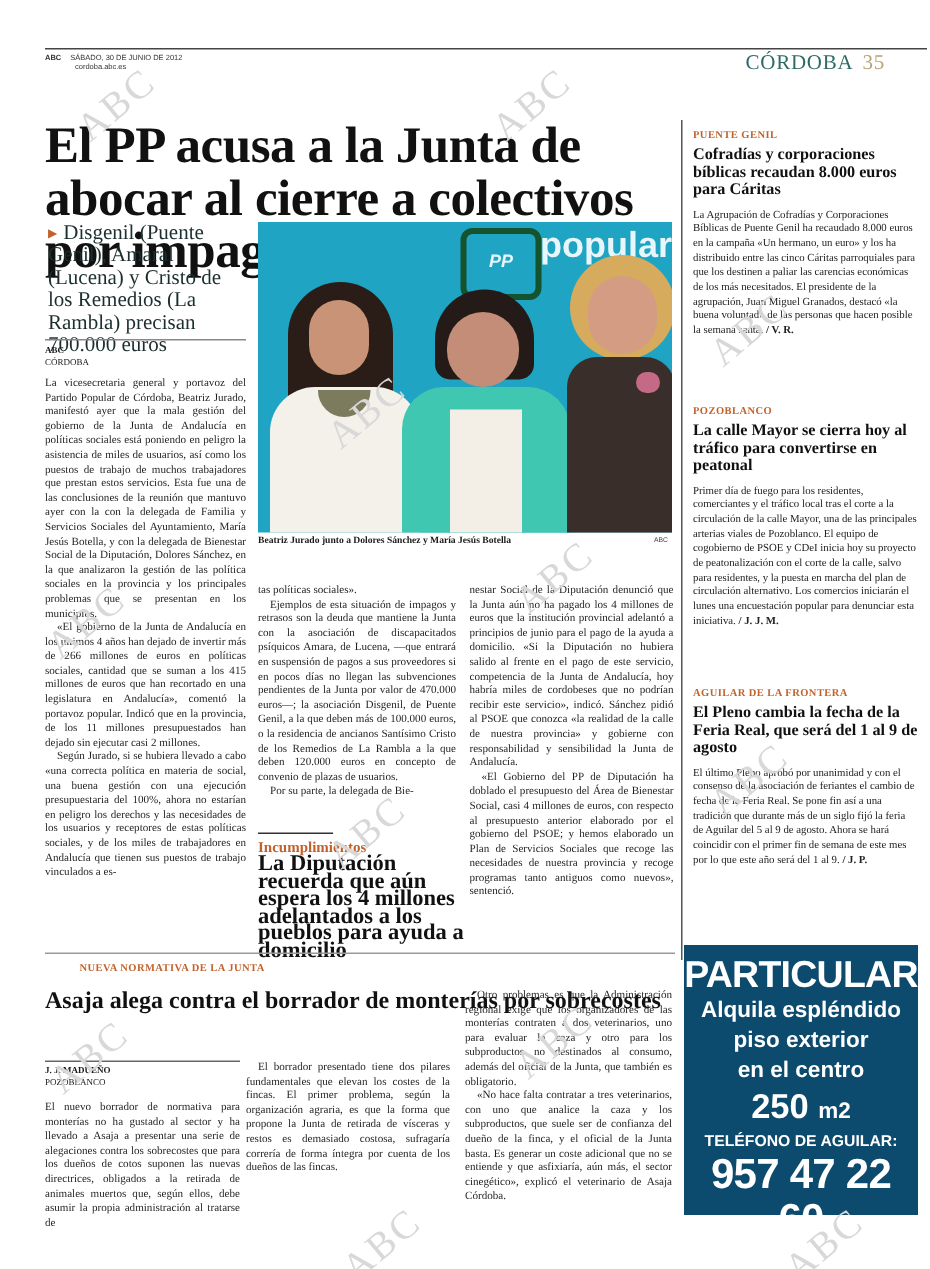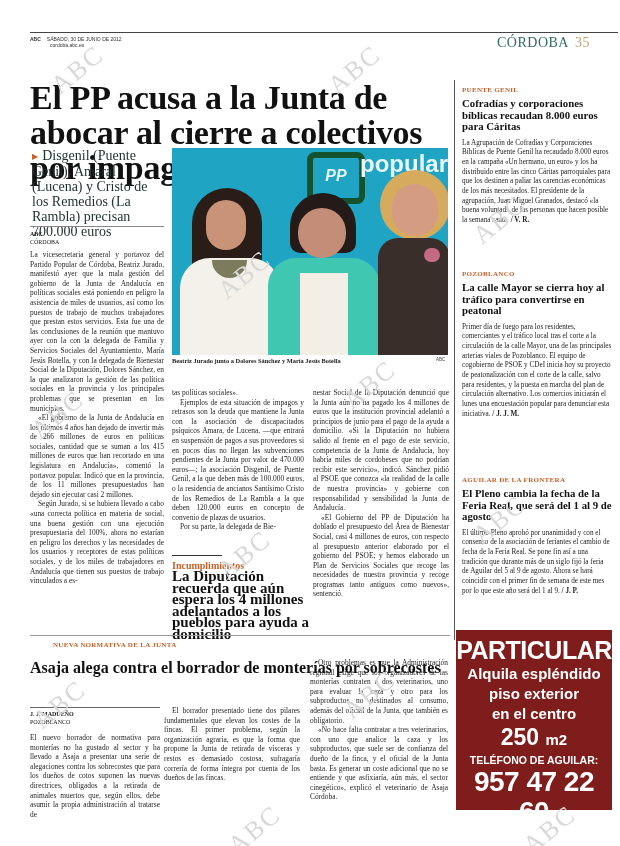--- a/index.html
+++ b/index.html
@@ -14,38 +14,38 @@
   .vrule { left:454px; top:80px; width:1px; height:560px; background:#555; }
   .sub { left:32px; top:148px; width:130px; font-family:"Liberation Serif", serif; font-size:14px; line-height:15px; color:#1c2f2e; }
   .sub .arrow { color:#c2622b; font-size:8px; margin-right:4px; vertical-align:middle; }
   .hr1 { left:30px; top:226px; width:134px; height:1px; background:#888; }
   .byline { left:30px; top:230px; font-size:6px; line-height:8px; font-family:"Liberation Serif", serif; }
   .byline b { display:block; }
   .col { font-family:"Liberation Serif", serif; font-size:7.4px; line-height:9.6px; text-align:justify; color:#1f1f1f; }
   .col p { margin:0; text-indent:8px; }
   .col p.first { text-indent:0; }
   .photo { left:172px; top:148px; width:276px; height:207px; background:#1fa4c4; overflow:hidden; }
-  .photo .pplogo { position:absolute; left:135px; top:4px; width:46px; height:40px; border:6px solid #14532d; border-radius:8px; color:#e6f6fa; font-weight:bold; font-family:"Liberation Sans", sans-serif; font-size:16px; text-align:center; line-height:36px; font-style:italic; }
+  .photo .pplogo { position:absolute; left:135px; top:4px; width:46px; height:40px; border:4px solid #14532d; border-radius:8px; color:#e6f6fa; font-weight:bold; font-family:"Liberation Sans", sans-serif; font-size:12px; text-align:center; line-height:36px; font-style:italic; }
   .photo .populares { position:absolute; left:188px; top:2px; color:#e6f6fa; font-family:"Liberation Sans", sans-serif; font-size:24px; font-weight:bold; }
   .person { position:absolute; }
   .caption { left:172px; top:357px; font-size:6.4px; font-family:"Liberation Serif", serif; font-weight:bold; }
   .credit { left:436px; top:357px; font-size:4.5px; font-family:"Liberation Sans", sans-serif; color:#444; }
   .sidebar-box-rule { left:172px; top:555px; width:50px; height:1px; background:#333; }
   .kicker { font-family:"Liberation Serif", serif; font-weight:bold; color:#c2622b; font-size:7px; letter-spacing:0.3px; }
   .boxhead { font-family:"Liberation Serif", serif; font-weight:bold; font-size:15px; line-height:11.5px; color:#111; }
   .incumpl { left:172px; top:560px; width:140px; }
   .incumpl .kick { font-family:"Liberation Serif", serif; font-weight:bold; color:#c2622b; font-size:10px; }
   .hr-bottom { left:30px; top:635px; width:420px; height:1px; background:#999; }
   .right-item { left:462px; width:150px; }
   .right-item .rh { font-family:"Liberation Serif", serif; font-weight:bold; font-size:10.8px; line-height:11.5px; margin:4px 0 6px 0; color:#111; }
   .right-item .rb { font-family:"Liberation Serif", serif; font-size:7.2px; line-height:9.7px; color:#222; }
   .right-item .rb b { font-weight:bold; }
   .headline2 { left:30px; top:655px; width:420px; font-family:"Liberation Serif", serif; font-weight:bold; font-size:16px; line-height:25px; color:#111; }
   .hr2 { left:30px; top:707px; width:130px; height:1px; background:#666; }
-  .ad { left:456px; top:630px; width:156px; height:180px; background:#7f1d1d; color:#fff; font-family:"Liberation Sans", sans-serif; text-align:center; font-weight:bold; }
+  .ad { left:456px; top:630px; width:156px; height:180px; background:#0c4a6e; color:#fff; font-family:"Liberation Sans", sans-serif; text-align:center; font-weight:bold; }
   .ad .l1 { font-size:25px; letter-spacing:-0.5px; margin-top:6px; line-height:28px; }
   .ad .l2 { font-size:15px; line-height:20px; }
   .ad .l3 { font-size:23px; line-height:26px; }
   .ad .l3 small { font-size:15px; }
   .ad .l4 { font-size:10.5px; line-height:14px; }
   .ad .l5 { font-size:28px; line-height:30px; letter-spacing:-0.5px; }
   .watermark { position:absolute; color:#d8d8d8; font-family:"Liberation Serif", serif; font-size:26px; transform:rotate(-40deg); letter-spacing:2px; pointer-events:none; }
 </style>
 </head>
 <body>
@@ -119,21 +119,21 @@
 <div class="abs right-item" style="top:86px;">
   <div class="kicker">PUENTE GENIL</div>
   <div class="rh">Cofradías y corporaciones bíblicas recaudan 8.000 euros para Cáritas</div>
   <div class="rb"><span>La Agrupación de Cofradías y Corporaciones Bíblicas de Puente Genil ha recaudado 8.000 euros en la campaña «Un hermano, un euro» y los ha distribuido entre las cinco Cáritas parroquiales para que los destinen a paliar las carencias económicas de los más necesitados. El presidente de la agrupación, Juan Miguel Granados, destacó «la buena voluntad» de las personas que hacen posible la semana santa.</span> <b>/ V. R.</b></div>
 </div>
 <div class="abs right-item" style="top:270px;">
   <div class="kicker">POZOBLANCO</div>
   <div class="rh">La calle Mayor se cierra hoy al tráfico para convertirse en peatonal</div>
   <div class="rb"><span>Primer día de fuego para los residentes, comerciantes y el tráfico local tras el corte a la circulación de la calle Mayor, una de las principales arterias viales de Pozoblanco. El equipo de cogobierno de PSOE y CDeI inicia hoy su proyecto de peatonalización con el corte de la calle, salvo para residentes, y la puesta en marcha del plan de circulación alternativo. Los comercios iniciarán el lunes una encuestación popular para denunciar esta iniciativa.</span> <b>/ J. J. M.</b></div>
 </div>
-<div class="abs right-item" style="top:476px;">
+<div class="abs right-item" style="top:458px;">
   <div class="kicker">AGUILAR DE LA FRONTERA</div>
   <div class="rh">El Pleno cambia la fecha de la Feria Real, que será del 1 al 9 de agosto</div>
   <div class="rb"><span>El último Pleno aprobó por unanimidad y con el consenso de la asociación de feriantes el cambio de fecha de la Feria Real. Se pone fin así a una tradición que durante más de un siglo fijó la feria de Aguilar del 5 al 9 de agosto. Ahora se hará coincidir con el primer fin de semana de este mes por lo que este año será del 1 al 9.</span> <b>/ J. P.</b></div>
 </div>
 
 <div class="abs hr-bottom"></div>
 
 <div class="abs kicker" style="left:13px; top:641px;margin-left:40px;">NUEVA NORMATIVA DE LA JUNTA</div>
 <div class="abs headline2">Asaja alega contra el borrador de monterías por sobrecostes</div>
 <div class="abs hr2"></div>

